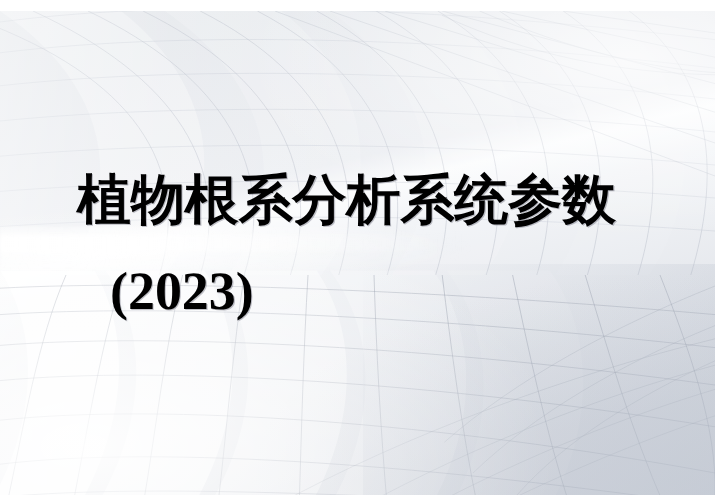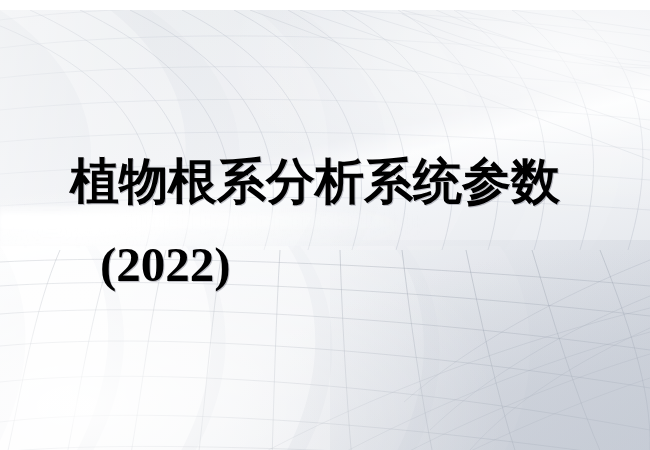--- a/index.html
+++ b/index.html
@@ -208,16 +208,16 @@
 
     <rect x="330" y="230" width="320" height="220" fill="url(#darkSweep)"></rect>
   </svg>
 
   <div class="bg-overlay vignette"></div>
   <div class="horizon"></div>
   <div class="horizon2"></div>
 
   <div class="title-block">
     <div class="title-line1">植物根系分析系统参数</div>
-    <div class="title-line2">(2022)</div>
+    <div class="title-line2">(2023)</div>
   </div>
 
 </div>
 
 </body></html>

